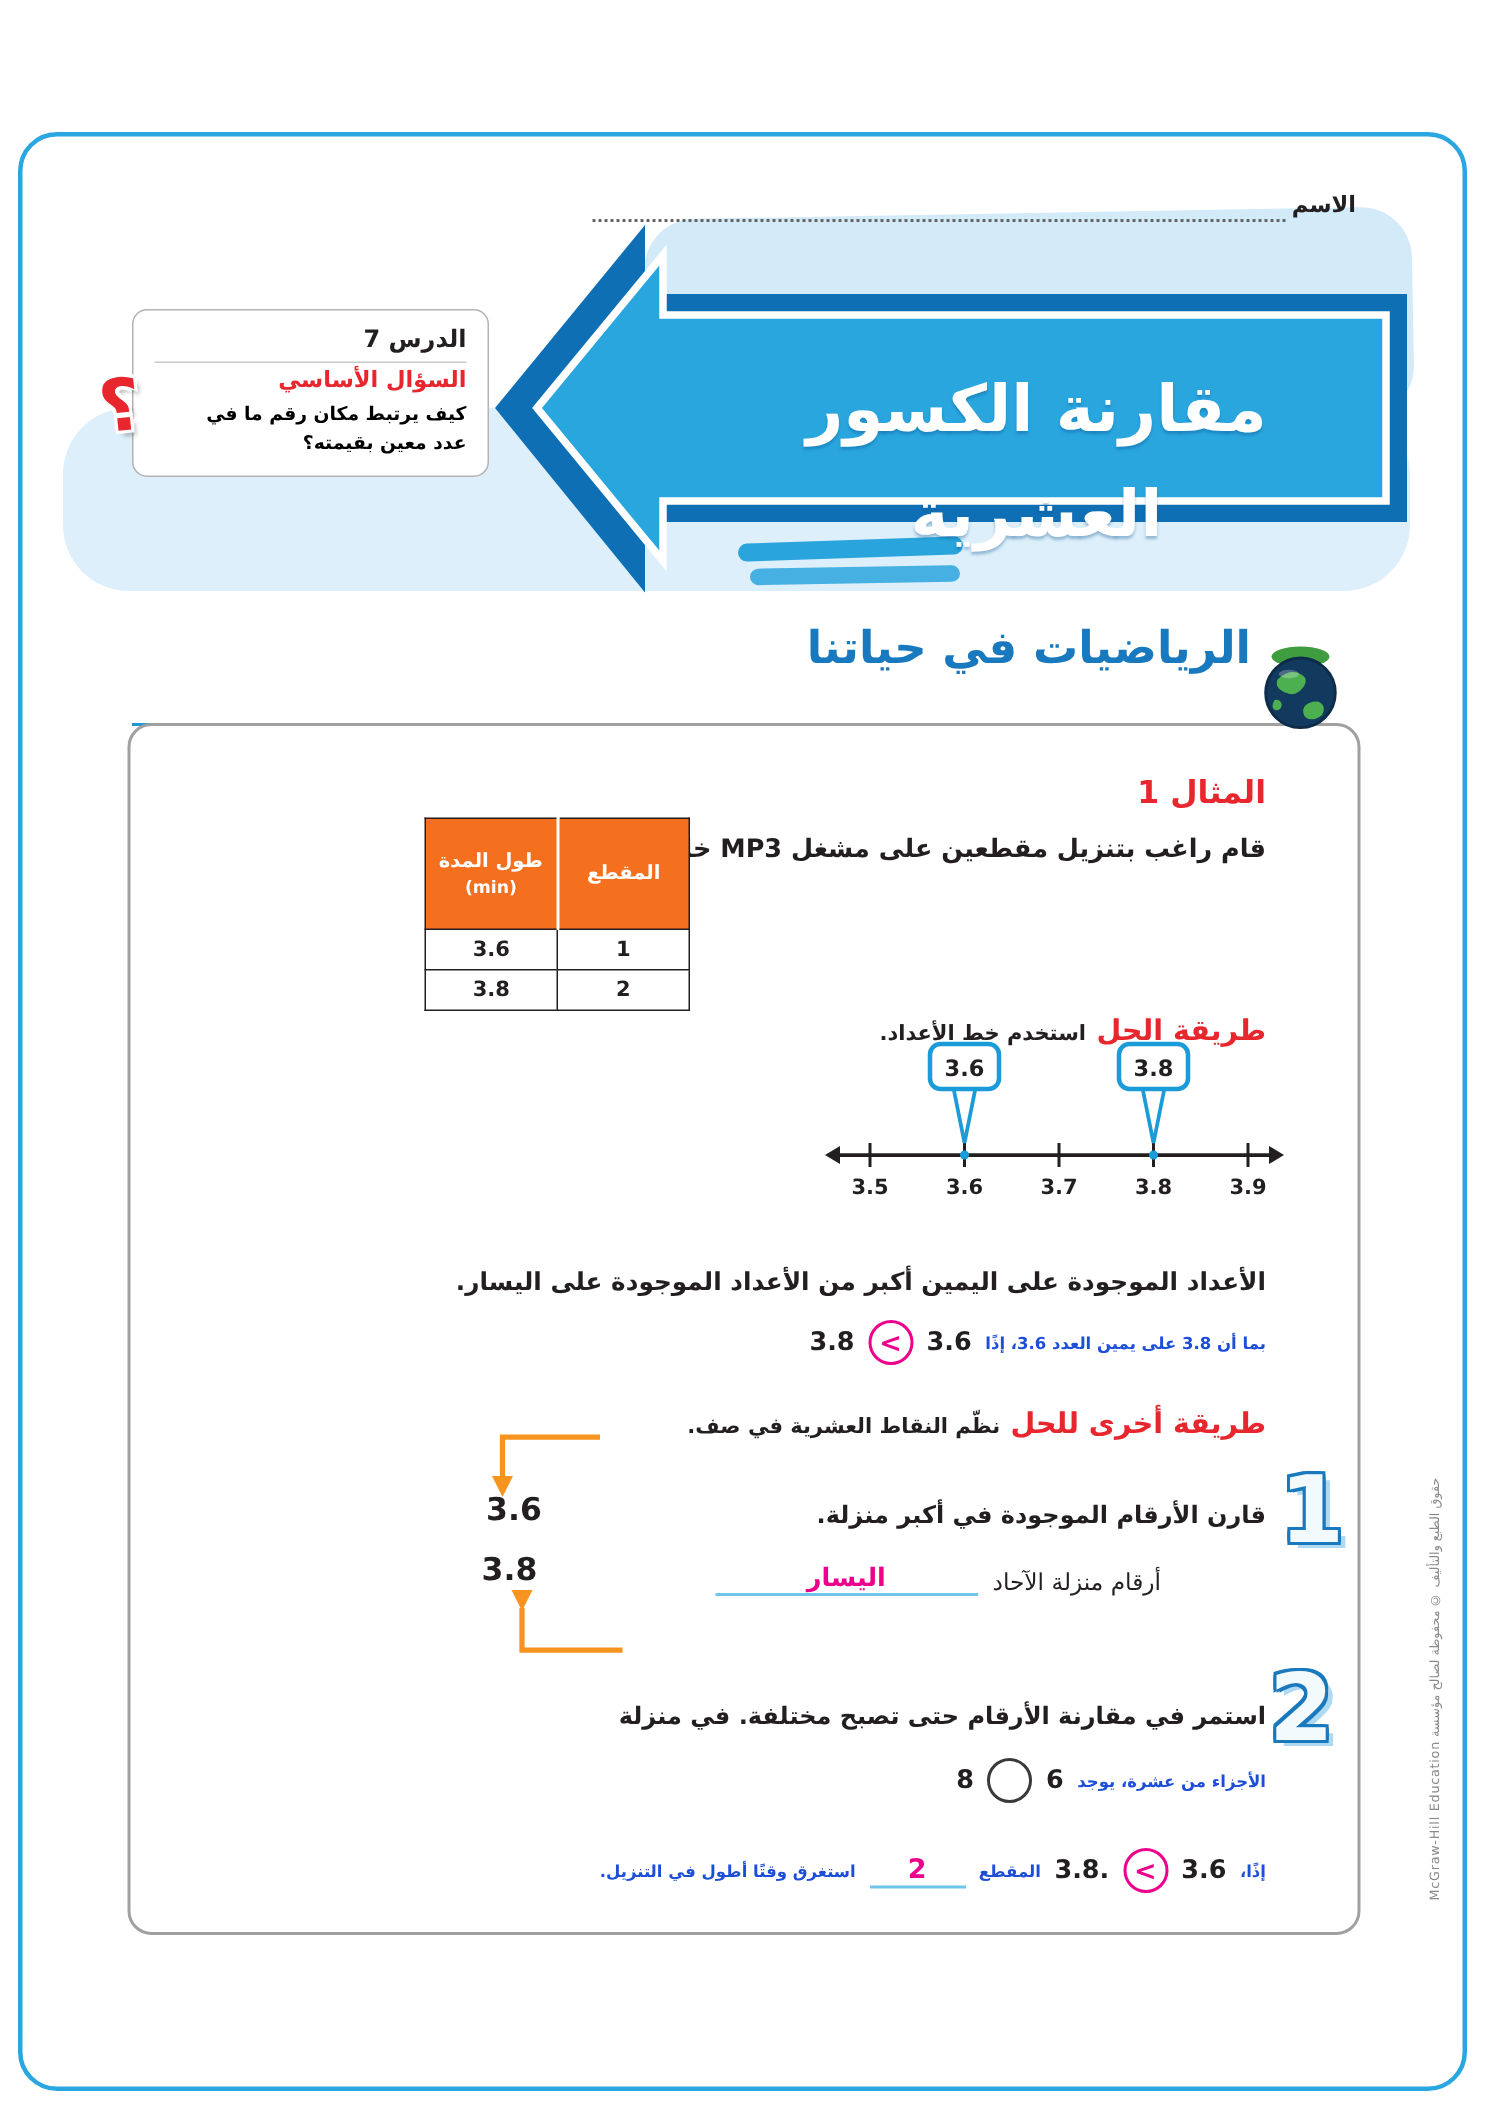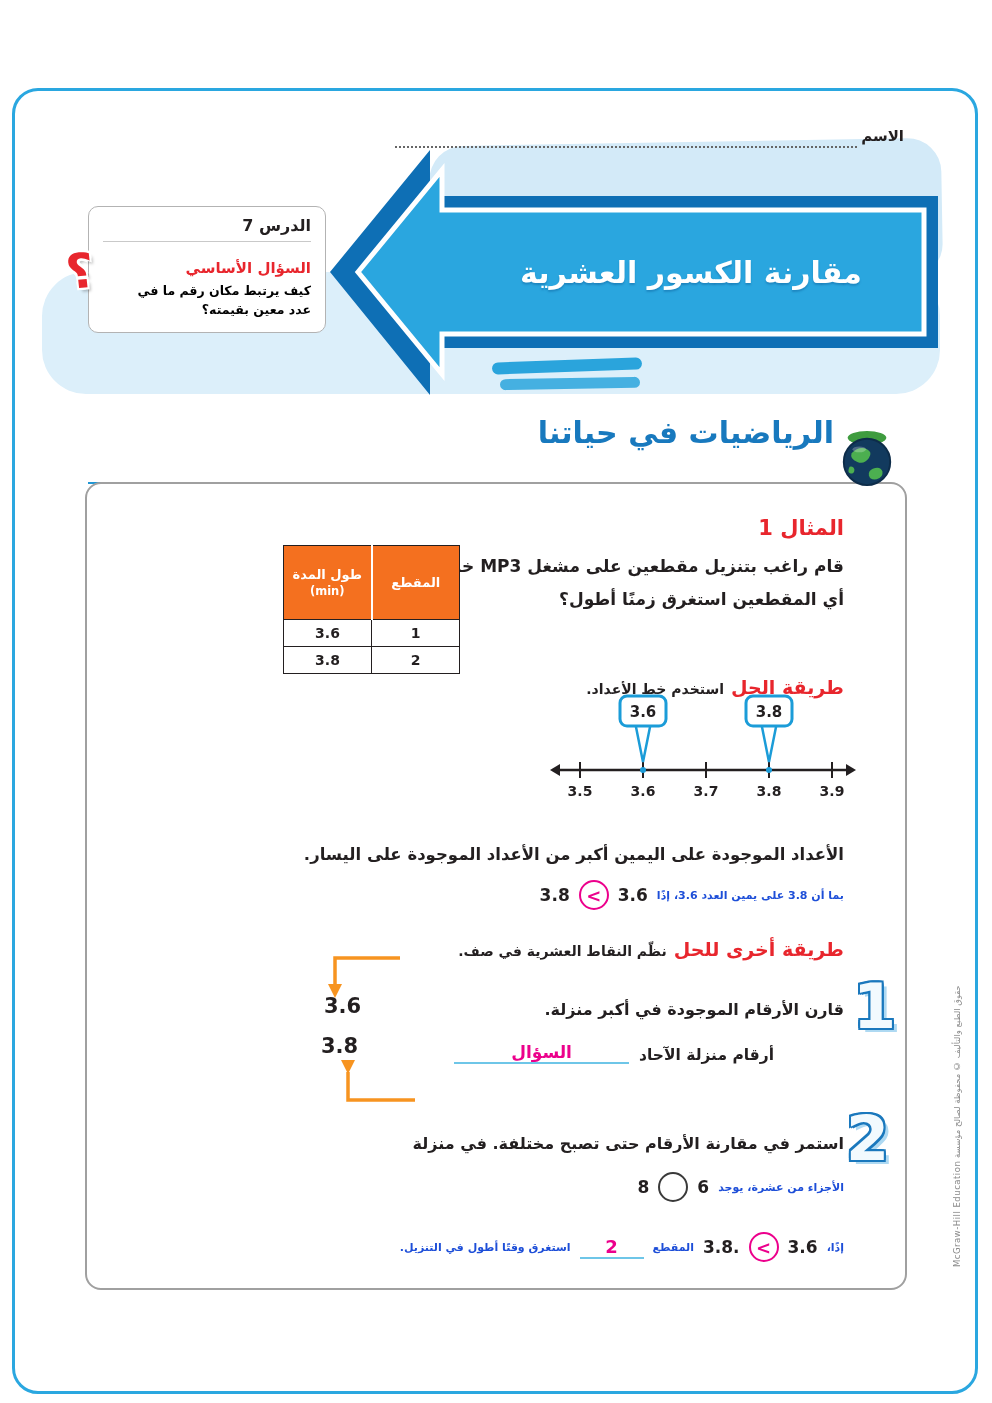--- a/index.html
+++ b/index.html
@@ -15,26 +15,26 @@
   .name-line { left:395px; top:146px; width:462px; border-bottom:2px dotted #666; z-index:1; }
 
   
   .wash1 { left:430px; top:142px; width:512px; height:140px; background:#d3eaf8; border-radius:34px; transform:rotate(-1deg); }
   .wash2 { left:42px; top:272px; width:898px; height:122px; background:#dceffa; border-radius:44px; }
   .scribble1 { left:492px; top:360px; width:150px; height:12px; background:#2aa4dc; border-radius:6px; transform:rotate(-2deg); z-index:3;}
   .scribble2 { left:500px; top:378px; width:140px; height:11px; background:#2aa4dc; border-radius:6px; transform:rotate(-1deg); opacity:.85; z-index:3;}
 
   .arrow-svg { left:320px; top:130px; width:630px; height:290px; z-index:4; }
   .main-title { left:452px; top:238px; width:478px; height:70px; line-height:70px; text-align:center;
-    color:#fff; font-size:30px; font-weight:bold; z-index:5; text-shadow:0 2px 2px rgba(10,80,140,.35); }
+    color:#fff; font-size:43px; font-weight:bold; z-index:5; text-shadow:0 2px 2px rgba(10,80,140,.35); }
 
   
   .lesson-box { left:88px; top:206px; width:238px; background:#fff; border:1.5px solid #b3b3b3; border-radius:10px;
     padding:9px 14px 12px 14px; z-index:6; text-align:right; }
-  .lesson-title { font-size:16px; font-weight:bold; color:#231f20; border-bottom:1.5px solid #c9c9c9; padding-bottom:6px; margin-bottom:17px; }
+  .lesson-title { font-size:16px; font-weight:bold; color:#231f20; border-bottom:1.5px solid #c9c9c9; padding-bottom:6px; margin-bottom:2px; }
   .eq-label { color:#e8262d; font-weight:bold; font-size:15px; margin-bottom:4px; }
   .eq-text { font-size:12.5px; font-weight:bold; color:#000000; line-height:1.55; }
   .qmark { left:66px; top:243px; font-size:48px; font-weight:bold; color:#e8262d; z-index:7;
     text-shadow:-2px -2px 0 #fff, 2px -2px 0 #fff, -2px 2px 0 #fff, 2px 2px 0 #fff, 3px 4px 3px rgba(0,0,0,.25); transform:rotate(-6deg); }
 
   
   .globe { left:838px; top:430px; width:58px; height:58px; z-index:6; }
   .section-title { right:158px; top:415px; font-size:30px; font-weight:bold; color:#1879be; z-index:6; }
   .header-rule { left:88px; top:482px; width:748px; border-bottom:2.5px solid #2196d3; }
 
@@ -73,21 +73,21 @@
   .method2 { top:938px; }
 
   .step-num { font-size:62px; font-weight:bold; line-height:1; color:#f2fafe; z-index:2;
     text-shadow:-2px -2px 0 #1a78bd, 2px -2px 0 #1a78bd, -2px 2px 0 #1a78bd, 2px 2px 0 #1a78bd,
       0 -2px 0 #1a78bd, 0 2px 0 #1a78bd, -2px 0 0 #1a78bd, 2px 0 0 #1a78bd, 5px 4px 0 #aed9f2; }
   .step1-num { left:853px; top:976px; }
   .step2-num { left:846px; top:1108px; }
 
   .step1-instr { right:148px; top:1000px; font-size:16px; font-weight:600; color:#231f20; }
   .step1-prompt { right:218px; top:1042px; display:flex; align-items:flex-end; gap:10px; direction:rtl; }
-  .prompt-text { font-size:15.5px; font-weight:700; color:#231f20; }
+  .prompt-text { font-size:15.5px; font-weight:400; color:#231f20; }
   .answer-blank { border-bottom:2.5px solid #6ec6e8; color:#ec008c; font-weight:bold; text-align:center; font-size:17px; }
   .blank-wide { width:175px; }
   .blank-small { width:64px; font-size:18px; }
 
   .stack-top { left:324px; top:994px; font-size:21px; font-weight:bold; color:#231f20; direction:ltr; }
   .stack-bottom { left:321px; top:1034px; font-size:21px; font-weight:bold; color:#231f20; direction:ltr; }
   .orange-arrows { left:315px; top:948px; width:130px; height:165px; }
 
   .step2-l1 { right:148px; top:1134px; font-size:16px; font-weight:600; color:#231f20; }
   .step2-l2 { right:148px; top:1172px; }
@@ -134,21 +134,20 @@
     <path d="M12,38 q4,-1 5,3 q0,4 -4,4 q-4,-1 -1,-7z" fill="#4caf50"></path>
     <ellipse cx="22" cy="20" rx="7" ry="3" fill="#ffffff" opacity="0.25"></ellipse>
   </svg>
   <div class="abs section-title">الرياضيات في حياتنا</div>
   <div class="abs header-rule"></div>
 
   <div class="abs main-box"></div>
 
   <div class="abs example-label">المثال 1</div>
   <div class="abs problem-1">قام راغب بتنزيل مقطعين على مشغل MP3 خاصته.</div>
-  <div class="abs problem-2">أي المقطعين استغرق زمنًا أطول؟</div>
 
   <table class="abs data-table">
     <thead>
       <tr>
         <th>المقطع</th>
         <th>
           <span>طول المدة</span>
           <span class="unit">(min)</span>
         </th>
       </tr>
@@ -207,21 +206,21 @@
 
   <div class="abs method-line method2">
     <span class="method-label">طريقة أخرى للحل</span>
     <span class="method-text">نظّم النقاط العشرية في صف.</span>
   </div>
 
   <div class="abs step-num step1-num">1</div>
   <div class="abs step1-instr">قارن الأرقام الموجودة في أكبر منزلة.</div>
   <div class="abs step1-prompt">
     <span class="prompt-text">أرقام منزلة الآحاد</span>
-    <span class="answer-blank blank-wide">السؤال</span>
+    <span class="answer-blank blank-wide">اليسار</span>
   </div>
   <div class="abs stack-top">3.6</div>
   <div class="abs stack-bottom">3.8</div>
   <svg class="abs orange-arrows" viewBox="0 0 130 165">
     <path d="M 85 10 L 20 10 L 20 38" fill="none" stroke="#f79420" stroke-width="3.5"></path>
     <polygon points="13,36 27,36 20,50" fill="#f79420"></polygon>
     <path d="M 100 152 L 33 152 L 33 124" fill="none" stroke="#f79420" stroke-width="3.5"></path>
     <polygon points="26,126 40,126 33,112" fill="#f79420" transform="rotate(180 33 119)"></polygon>
   </svg>
 

